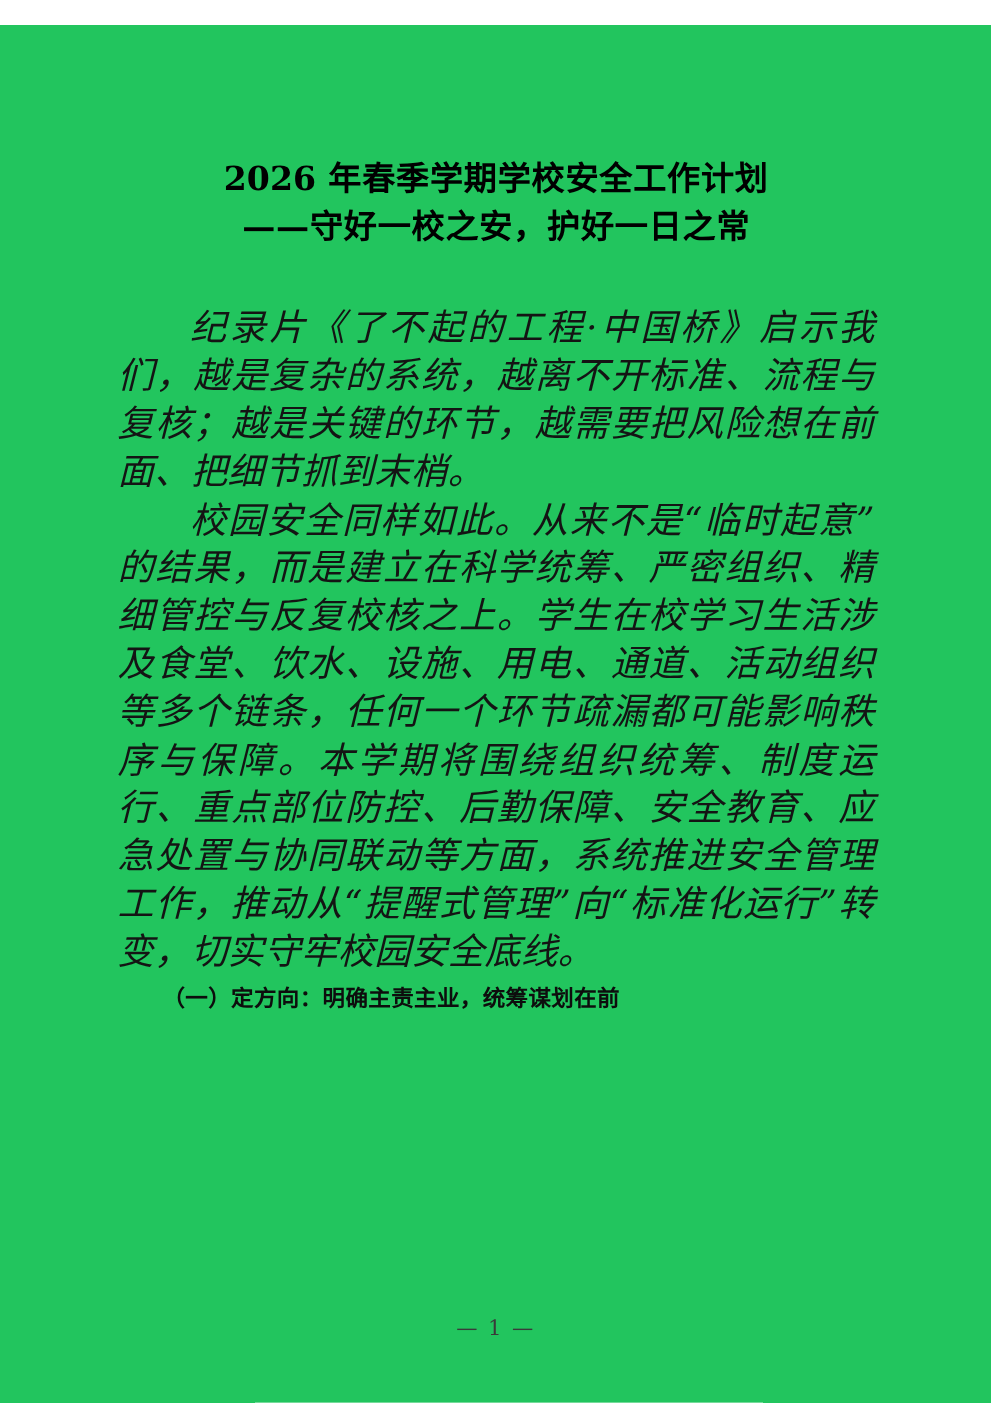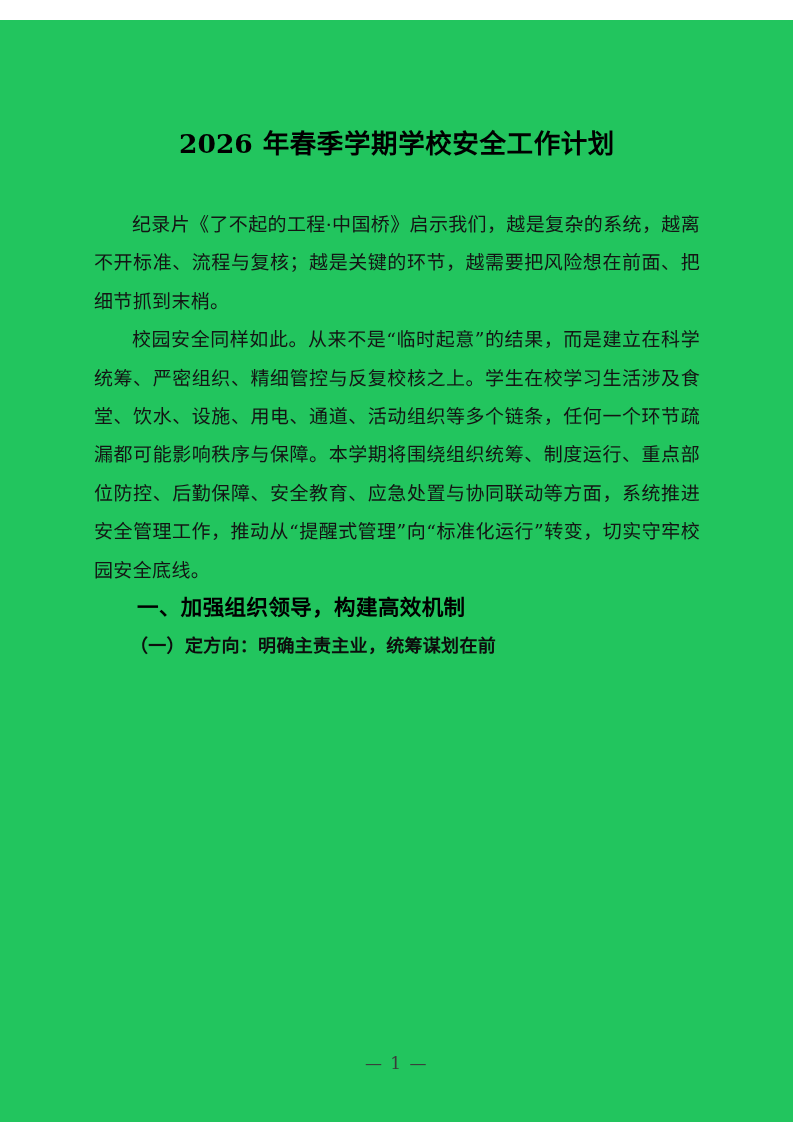--- a/index.html
+++ b/index.html
@@ -55,28 +55,29 @@
   .doc-title .title-num {
     font-family: "DejaVu Serif", "Liberation Serif", serif;
     font-weight: 700;
     letter-spacing: 0;
   }
 
   
   .para {
     margin: 0;
     font-family: "DejaVu Serif", "Liberation Serif", serif;
-    font-size: 19px;
+    font-size: 29px;
     line-height: 38.4px;
     text-align: justify;
     text-justify: inter-character;
     text-indent: 2em;
     letter-spacing: 0.35px;
     color: #141414;
     font-weight: 400;
+    font-style: italic;
   }
   .para.first-body {
     margin-top: 42px;
   }
 
   
   .h1-heading {
     margin: 0;
     font-family: "DejaVu Sans", "Liberation Sans", sans-serif;
     font-size: 21.5px;
@@ -115,27 +116,27 @@
 </style>
 </head>
 <body>
 
 <div class="page">
 
   <div class="content">
 
     <h1 class="doc-title">
       <span class="title-line"><span class="title-num">2026</span><span> 年春季学期学校安全工作计划</span></span>
+      <span class="title-line">——守好一校之安，护好一日之常</span>
     </h1>
 
     <p class="para first-body">纪录片《了不起的工程·中国桥》启示我们，越是复杂的系统，越离不开标准、流程与复核；越是关键的环节，越需要把风险想在前面、把细节抓到末梢。</p>
 
     <p class="para">校园安全同样如此。从来不是“临时起意”的结果，而是建立在科学统筹、严密组织、精细管控与反复校核之上。学生在校学习生活涉及食堂、饮水、设施、用电、通道、活动组织等多个链条，任何一个环节疏漏都可能影响秩序与保障。本学期将围绕组织统筹、制度运行、重点部位防控、后勤保障、安全教育、应急处置与协同联动等方面，系统推进安全管理工作，推动从“提醒式管理”向“标准化运行”转变，切实守牢校园安全底线。</p>
 
-    <h2 class="h1-heading">一、加强组织领导，构建高效机制</h2>
 
     <h3 class="h2-heading">（一）定方向：明确主责主业，统筹谋划在前</h3>
 
 
   </div>
 
   <div class="page-footer">— 1 —</div>
 
 </div>
 

